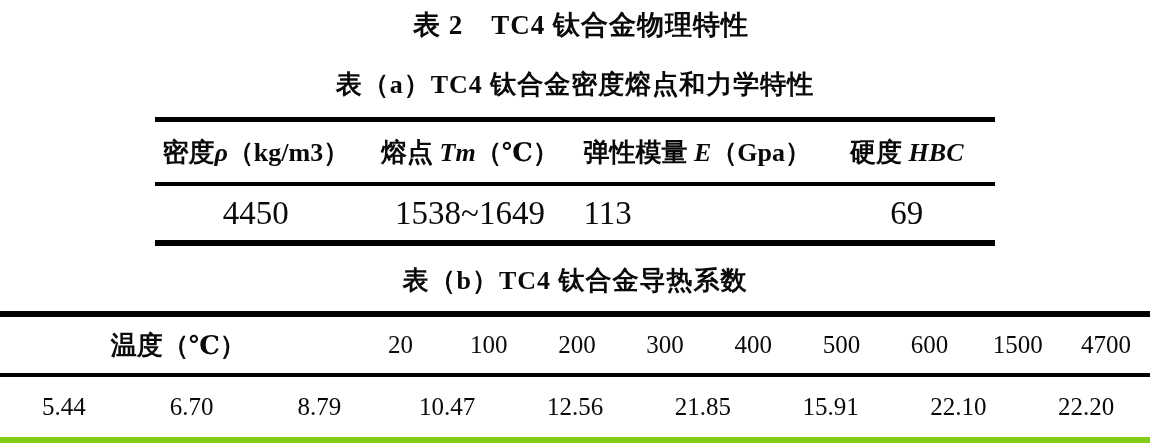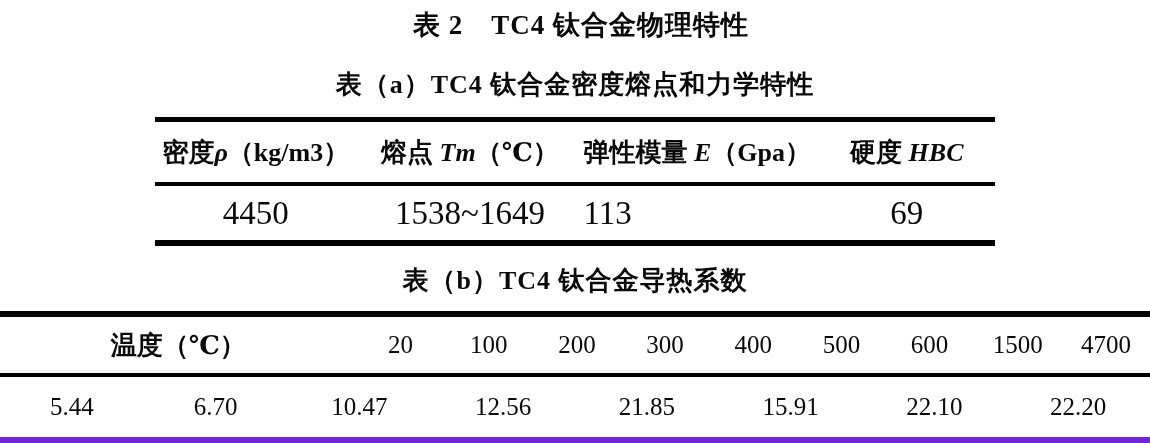--- a/index.html
+++ b/index.html
@@ -59,21 +59,21 @@
   .ta-col1 { width: 24%; text-align: center; }
   .ta-col2 { width: 27%; text-align: center; }
   .ta-col3 { width: 28%; }
   .ta-col4 { width: 21%; text-align: center; }
 
   
   .table-b {
     width: 1150px;
     margin-top: 13px;
     border-top: 6px solid #000;
-    border-bottom: 6px solid #6d28d9;
+    border-bottom: 6px solid #84cc16;
   }
   .tb-row {
     display: flex;
     align-items: center;
     height: 60px;
     font-size: 25px;
   }
   .tb-row-temp { border-bottom: 4px solid #000; }
   .tb-label {
     width: 31%;
@@ -123,20 +123,21 @@
       <div class="tb-val">300</div>
       <div class="tb-val">400</div>
       <div class="tb-val">500</div>
       <div class="tb-val">600</div>
       <div class="tb-val">1500</div>
       <div class="tb-val">4700</div>
     </div>
     <div class="tb-row">
       <div class="tb-val">5.44</div>
       <div class="tb-val">6.70</div>
+      <div class="tb-val">8.79</div>
       <div class="tb-val">10.47</div>
       <div class="tb-val">12.56</div>
       <div class="tb-val">21.85</div>
       <div class="tb-val">15.91</div>
       <div class="tb-val">22.10</div>
       <div class="tb-val">22.20</div>
     </div>
   </div>
 
 </div>

